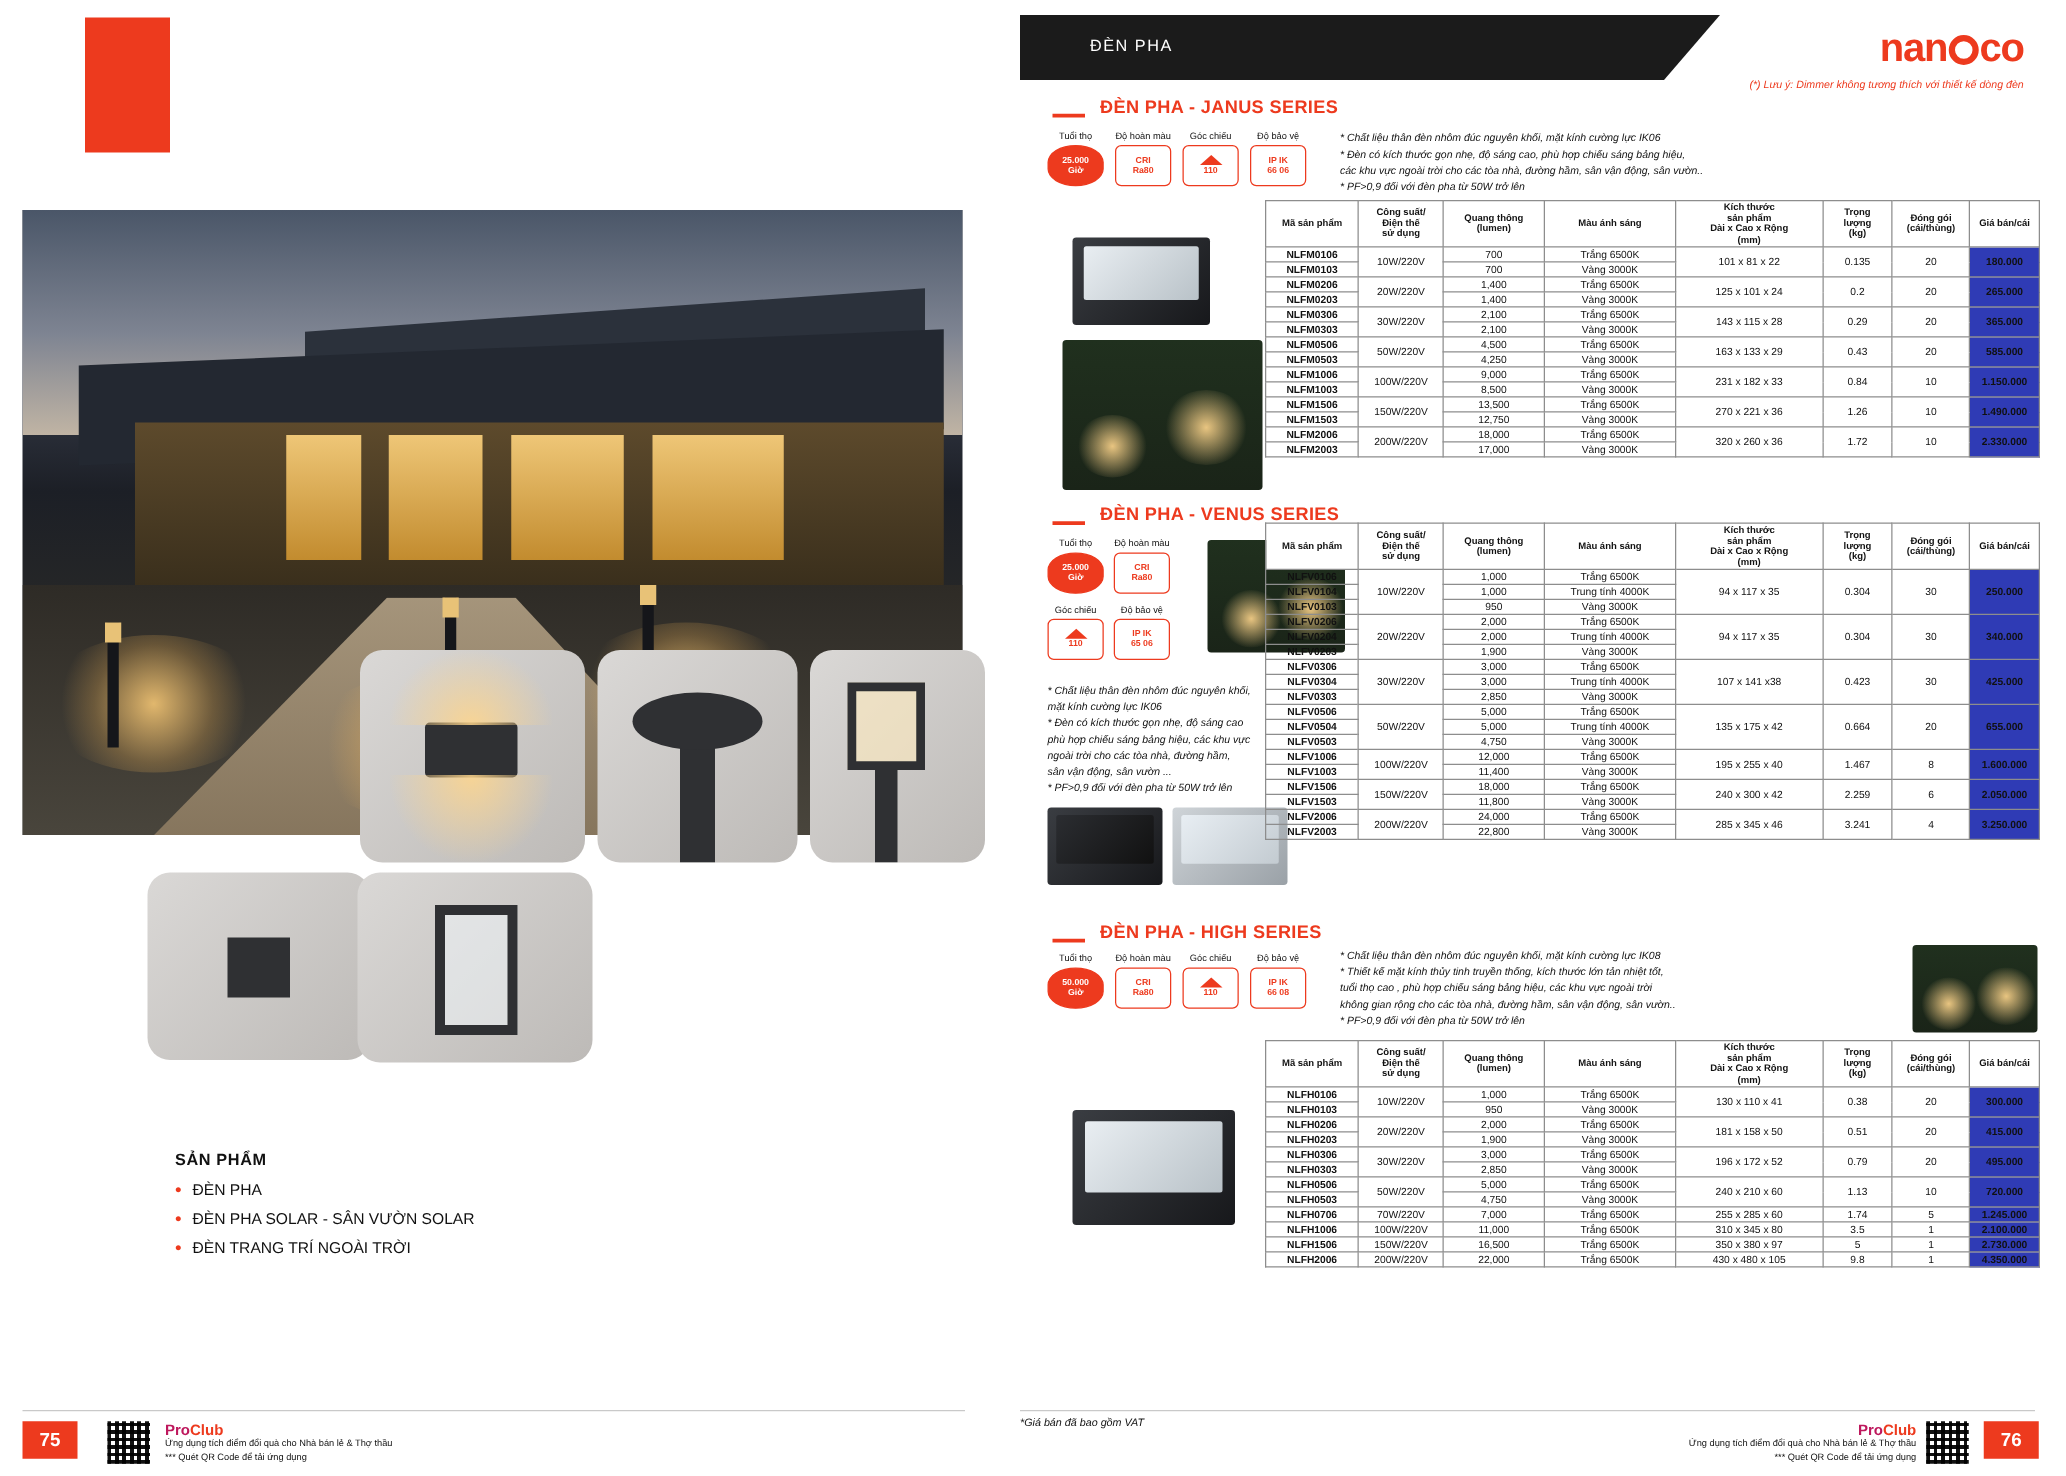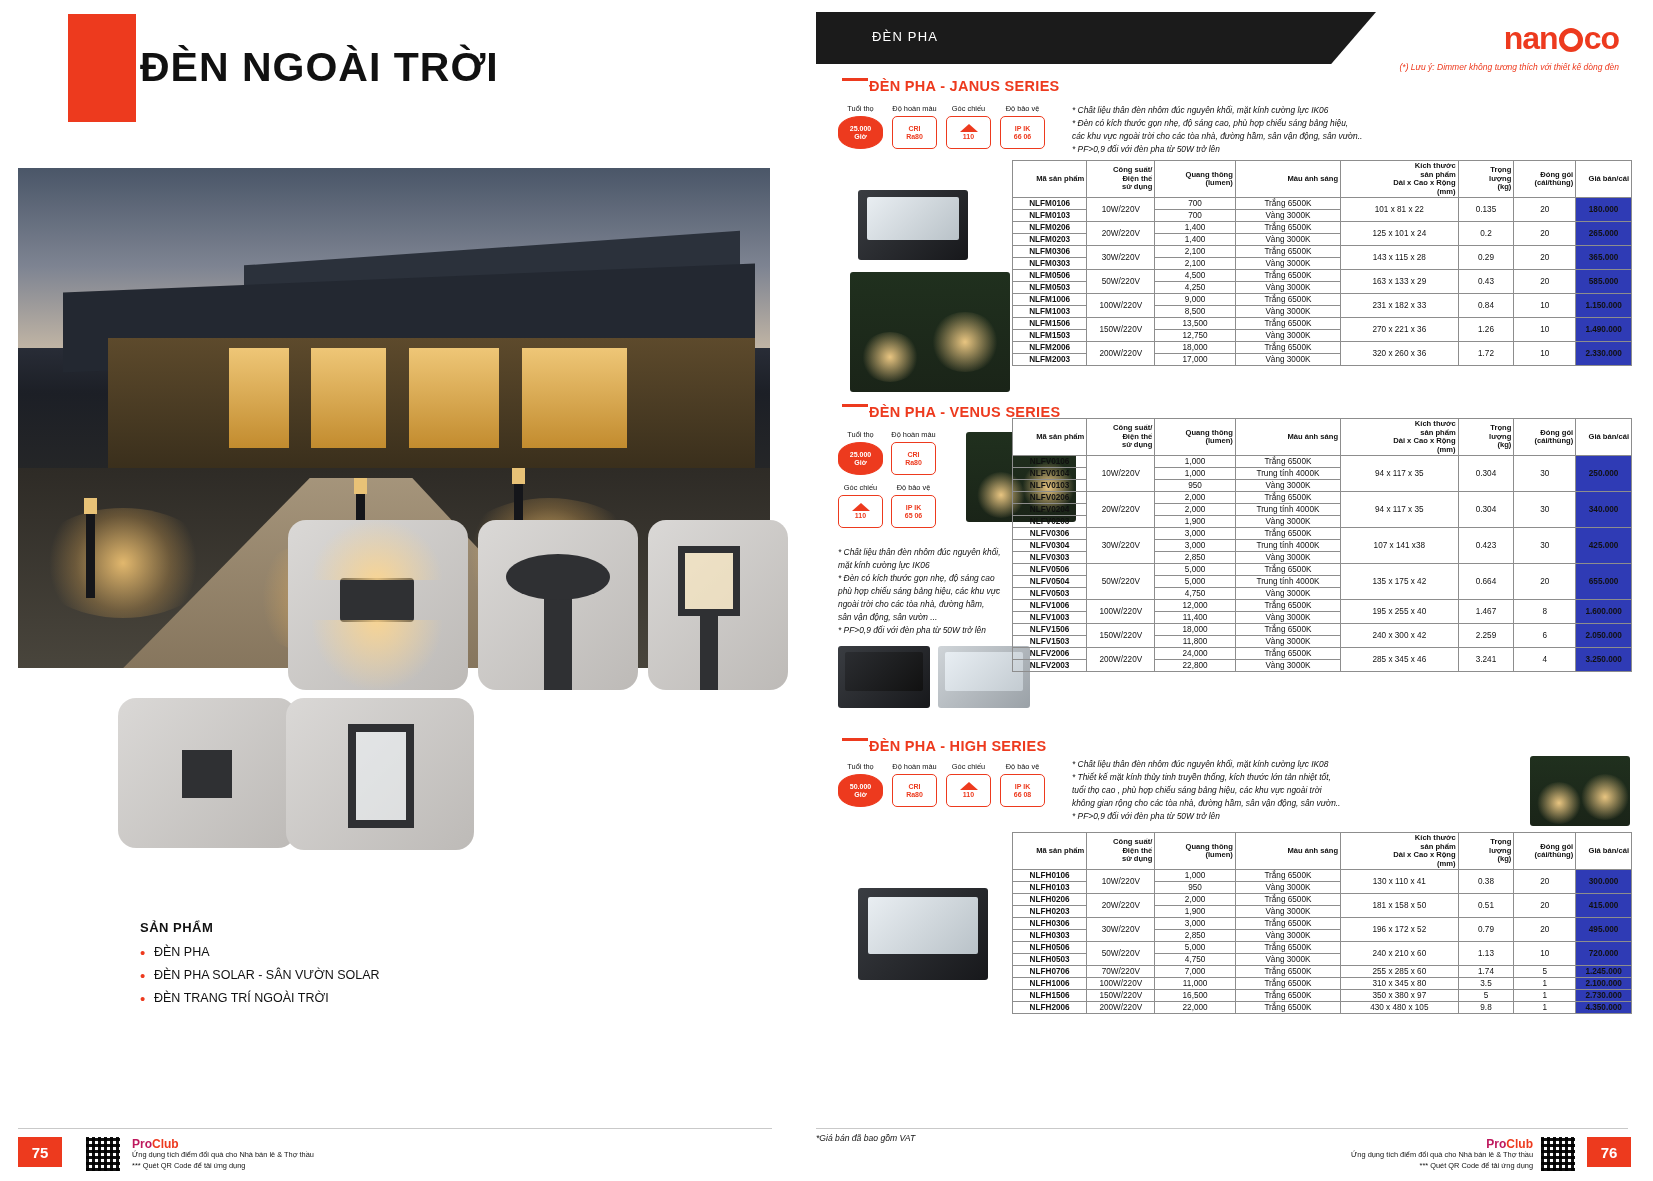--- a/index.html
+++ b/index.html
@@ -66,40 +66,40 @@
   }
   .hdr-black span { position:absolute; left:56px; top:17px; color:#fff; font-size:13px; letter-spacing:1.2px; }
   .brand {
     position:absolute; right:34px; top:20px; font-size:32px; font-weight:bold;
     color:#ed3a1e; letter-spacing:-1px;
   }
   .brand .o { display:inline-block; width:24px; height:24px; border:5px solid #ed3a1e; border-radius:50%;
     vertical-align:-3px; margin:0 1px; }
   .note-top { position:absolute; right:34px; top:62px; font-size:8.5px; font-style:italic; color:#ed3a1e; }
 
-  .series-head { position:absolute; display:flex; align-items:flex-start; gap:1px; }
+  .series-head { position:absolute; display:flex; align-items:flex-end; gap:12px; }
   .series-head .dash { width:26px; height:3px; background:#ed3a1e; }
   .series-head .txt { font-size:14.5px; font-weight:bold; color:#ed3a1e; letter-spacing:.3px; }
 
   .icons-row { position:absolute; display:flex; gap:9px; }
   .ic { width:45px; text-align:center; }
   .ic .cap { font-size:7.4px; color:#111; margin-bottom:3px; white-space:nowrap; }
   .ic .box { width:45px; height:33px; border:1.6px solid #ed3a1e; border-radius:5px;
     display:flex; flex-direction:column; align-items:center; justify-content:center;
     color:#ed3a1e; font-size:7px; font-weight:bold; line-height:1.05; }
   .ic .box.solid { background:#ed3a1e; color:#fff; border-color:#ed3a1e; border-radius:50%/42%; }
   .ic .box.ang { position:relative; }
   .ic .box.ang .tri { width:0;height:0;border-left:9px solid transparent;border-right:9px solid transparent;
     border-bottom:8px solid #ed3a1e; margin-bottom:1px;}
 
   .bullets { position:absolute; font-size:8.4px; font-style:italic; line-height:1.55; color:#111; }
 
   .tbl { position:absolute; border-collapse:collapse; font-size:8.2px; }
   .tbl th, .tbl td { border:0.7px solid #8d8d8d; text-align:center; padding:1px 2px; color:#111; }
-  .tbl th { font-weight:bold; font-size:7.6px; line-height:1.12; background:#fff;text-align:right; }
+  .tbl th { font-weight:bold; font-size:7.6px; line-height:1.12; background:#fff; }
   .tbl td.code { font-weight:bold; }
   .price { background:#2f3bb5; color:#fff; font-weight:bold; }
   .floodlight { background:linear-gradient(135deg,#3a3d42,#17181b); position:absolute; border-radius:3px; }
   .floodlight .face { position:absolute; left:8%; top:10%; width:84%; height:62%;
     background:linear-gradient(135deg,#e9eef2,#b9c2c8); border-radius:2px; }
 
   .photo { position:absolute; overflow:hidden; border-radius:3px;
     background:linear-gradient(to bottom,#20301e,#1a2418); }
   .photo .light { position:absolute; border-radius:50%;
     background:radial-gradient(circle, rgba(255,214,140,.9), rgba(255,200,110,0) 70%); }
@@ -125,21 +125,20 @@
     background-blend-mode: multiply; }
   .rule { position:absolute; height:1px; background:#c9c9c9; }
 </style>
 </head>
 <body>
 
 <div class="page">
 
   <div class="left-page">
     <div class="orange-bar"></div>
-    <div class="left-title">ĐÈN NGOÀI TRỜI</div>
 
     <div class="hero-photo">
       <div class="hero-sky"></div>
       <div class="hero-roof2"></div>
       <div class="hero-roof"></div>
       <div class="hero-building"></div>
       <div class="hero-win" style="left:28%;width:8%;"></div>
       <div class="hero-win" style="left:39%;width:10%;"></div>
       <div class="hero-win" style="left:52%;width:12%;"></div>
       <div class="hero-win" style="left:67%;width:14%;"></div>

